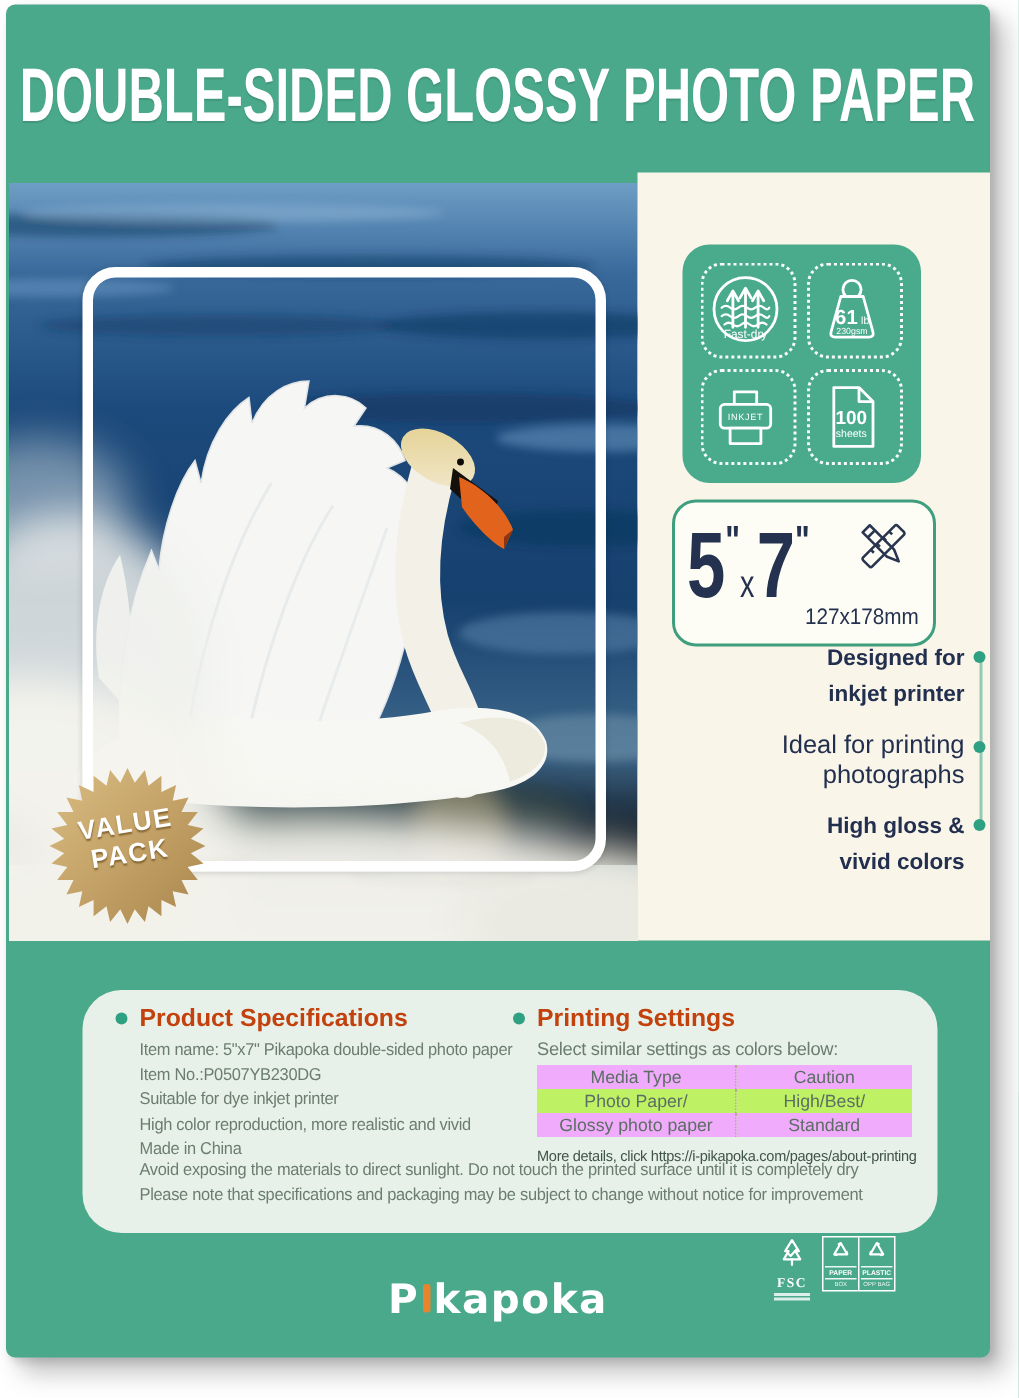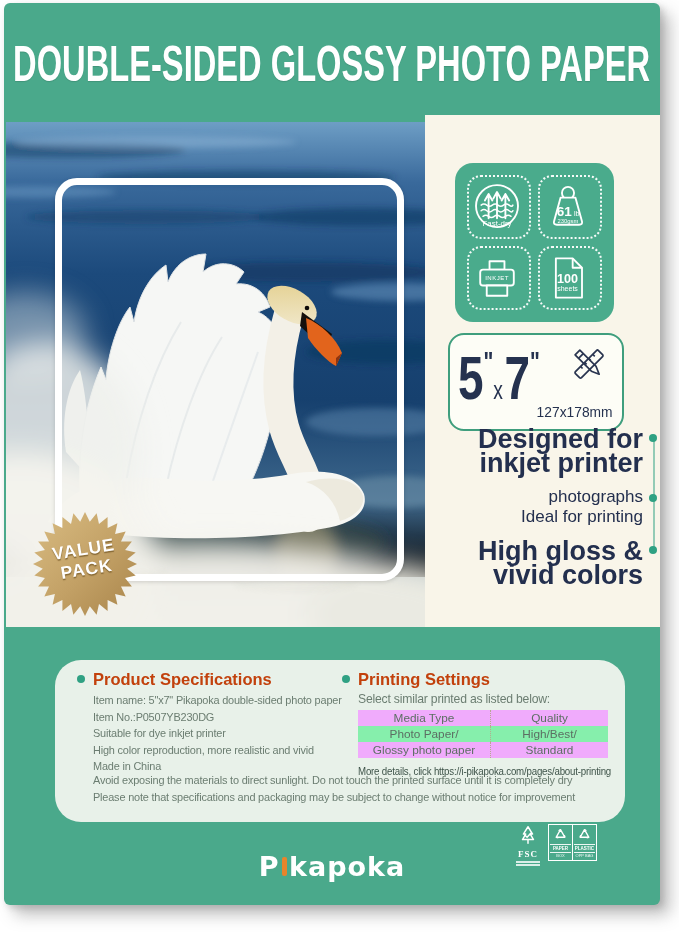--- a/index.html
+++ b/index.html
@@ -25,21 +25,21 @@
     border:2.5px solid #3f9e7d;border-radius:16px;}
   .digits{position:absolute;left:8px;top:6px;white-space:nowrap;color:#25324f;font-weight:700;
     transform:scaleX(.74);transform-origin:left top;}
   .digits .d{font-size:62px;line-height:74px;}
   .digits .q{font-size:28px;vertical-align:28px;letter-spacing:-2px;}
   .digits .xx{font-size:26px;margin:0 2px;font-weight:400;}
   .mm{position:absolute;right:9px;bottom:9px;color:#25324f;font-size:15px;transform:scaleX(.92);transform-origin:right;}
   .rp-icon{position:absolute;right:10px;top:8px;}
   .features{position:absolute;left:6px;top:312px;width:212px;text-align:right;color:#232f4e;}
   .feature{position:relative;margin-bottom:12px;}
-  .feature.b{font-size:27px;font-weight:700;line-height:24px;}
+  .feature.b{font-size:15px;font-weight:700;line-height:24px;}
   .feature.r{font-size:17px;line-height:20px;}
   .fdot{position:absolute;right:-14px;top:7px;width:8px;height:8px;border-radius:50%;background:#2fa183;}
   .fline{position:absolute;left:228px;top:322px;width:2px;height:110px;background:rgba(47,161,131,.5);}
   
   .badge{position:absolute;left:29px;top:509px;width:104px;height:104px;}
   .badge-text{position:absolute;left:0;top:27px;width:100%;text-align:center;color:#fff;font-weight:700;
     font-size:17.5px;line-height:20px;transform:rotate(-9deg);letter-spacing:1px;
     text-shadow:0 1.5px 1px rgba(125,95,45,.85);}
   
   .panel{position:absolute;left:51px;top:657px;width:570px;height:162px;background:#e8f1e9;border-radius:26px;}
@@ -47,21 +47,21 @@
   .hdr .dot{position:absolute;left:-16px;top:5px;width:8px;height:8px;border-radius:50%;background:#2fa183;}
   .ps{position:absolute;left:38px;top:10px;width:272px;}
   .pr{position:absolute;left:303px;top:10px;width:262px;}
   .body-ln{font-size:11.4px;line-height:16.6px;color:#6b7d71;white-space:nowrap;letter-spacing:-.2px;
     transform:scaleX(.96);transform-origin:left;}
   .sub{font-size:12.2px;color:#6b7d71;letter-spacing:-.2px;margin-bottom:4px;white-space:nowrap;}
   table.pt{border-collapse:collapse;width:250px;font-size:11.8px;color:#5c6e63;}
   table.pt td{height:16px;text-align:center;padding:0;}
   table.pt td:first-child{width:53%;border-right:1px dotted #b6a98f;}
   tr.tan{background:#f0abfc;}
-  tr.lite{background:#86efac;padding-left:32px;}
+  tr.lite{background:#bef264;padding-left:32px;}
   .more{margin-top:8px;font-size:10px;color:#3f544a;white-space:nowrap;letter-spacing:-.2px;
     transform:scaleX(.97);transform-origin:left;}
   .caution{position:absolute;left:38px;top:112px;width:528px;}
   
   .eco{position:absolute;left:509px;top:821px;display:flex;gap:5px;align-items:flex-start;}
   .fsc{width:30px;text-align:center;color:#fff;}
   .fsc .fsc-word{font-family:"Liberation Serif",serif;font-weight:700;font-size:9px;line-height:9px;letter-spacing:1px;}
   .fsc .tiny{height:2px;background:rgba(255,255,255,.8);margin:1.5px 3px 0 3px;}
   .recy{display:flex;border:1px solid #fff;}
   .rcell{width:21px;padding:1px 1px 2px 1px;text-align:center;color:#fff;}
@@ -224,22 +224,22 @@
     </div>
 
     <div class="features">
       <div class="feature b">
         <span class="fdot"></span>
         <div>Designed for</div>
         <div>inkjet printer</div>
       </div>
       <div class="feature r">
         <span class="fdot"></span>
+        <div>Ideal for printing</div>
         <div>photographs</div>
-        <div>Ideal for printing</div>
       </div>
       <div class="feature b">
         <span class="fdot"></span>
         <div>High gloss &amp;</div>
         <div>vivid colors</div>
       </div>
     </div>
     <div class="fline"></div>
   </div>
 
@@ -271,26 +271,26 @@
       <div class="body-ln">Suitable for dye inkjet printer</div>
       <div class="body-ln">High color reproduction, more realistic and vivid</div>
       <div class="body-ln">Made in China</div>
     </div>
 
     <div class="pr">
       <div class="hdr">
         <span class="dot"></span>
         <span>Printing Settings</span>
       </div>
-      <div class="sub">Select similar printed as listed below:</div>
+      <div class="sub">Select similar settings as colors below:</div>
       <table class="pt">
         <tbody>
           <tr class="tan">
             <td>Media Type</td>
-            <td>Quality</td>
+            <td>Caution</td>
           </tr>
           <tr class="lite">
             <td>Photo Paper/</td>
             <td>High/Best/</td>
           </tr>
           <tr class="tan">
             <td>Glossy photo paper</td>
             <td>Standard</td>
           </tr>
         </tbody>

